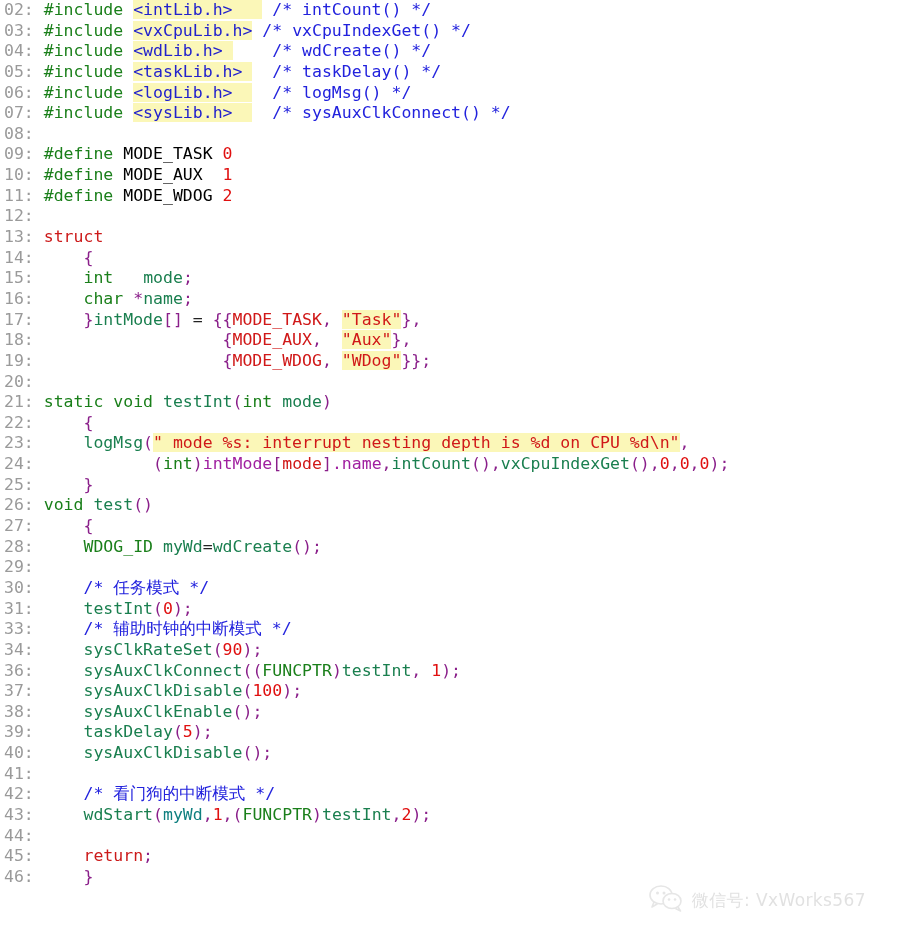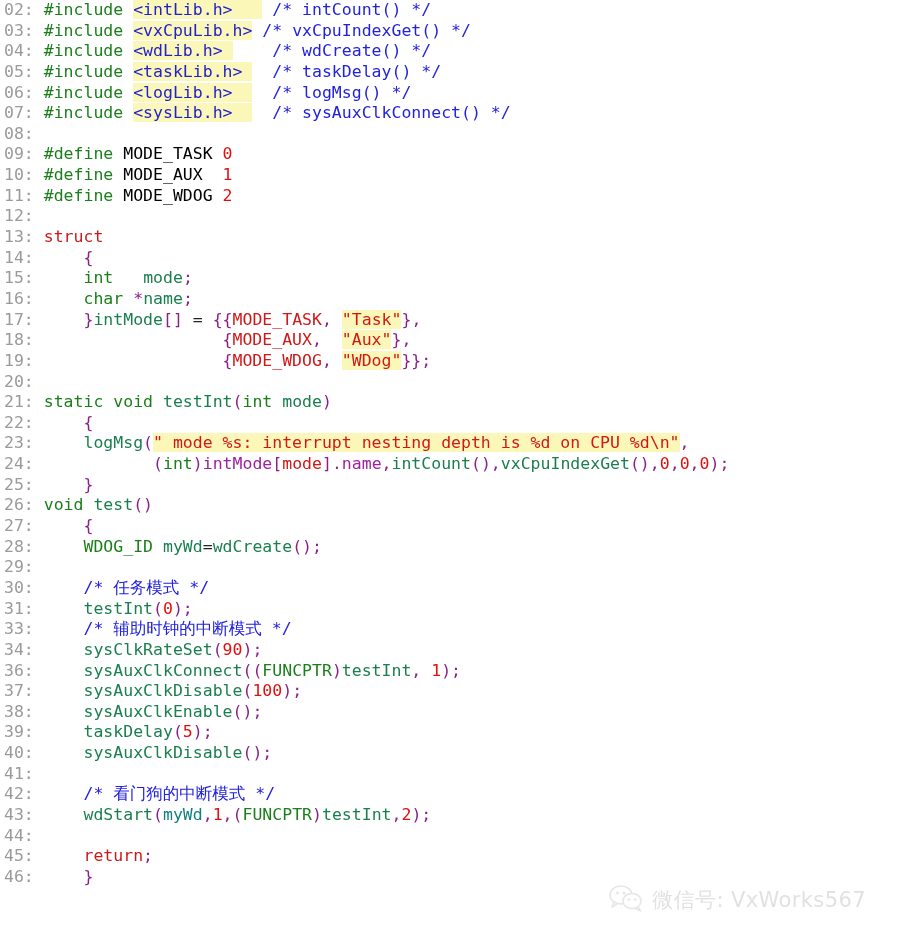--- a/index.html
+++ b/index.html
@@ -64,21 +64,21 @@
     right: 22px;
     bottom: 36px;
     display: flex;
     align-items: center;
     gap: 9px;
     opacity: 0.55;
     pointer-events: none;
   }
   #watermark .wm-text {
     font-family: "DejaVu Sans", "Liberation Sans", sans-serif;
-    font-size: 21px;
+    font-size: 17px;
     color: #c9c9c9;
     letter-spacing: 0.4px;
     white-space: nowrap;
   }
   #watermark .wm-icon { flex: 0 0 auto; }
 </style>
 </head>
 <body>
 
 <div id="code-listing">

